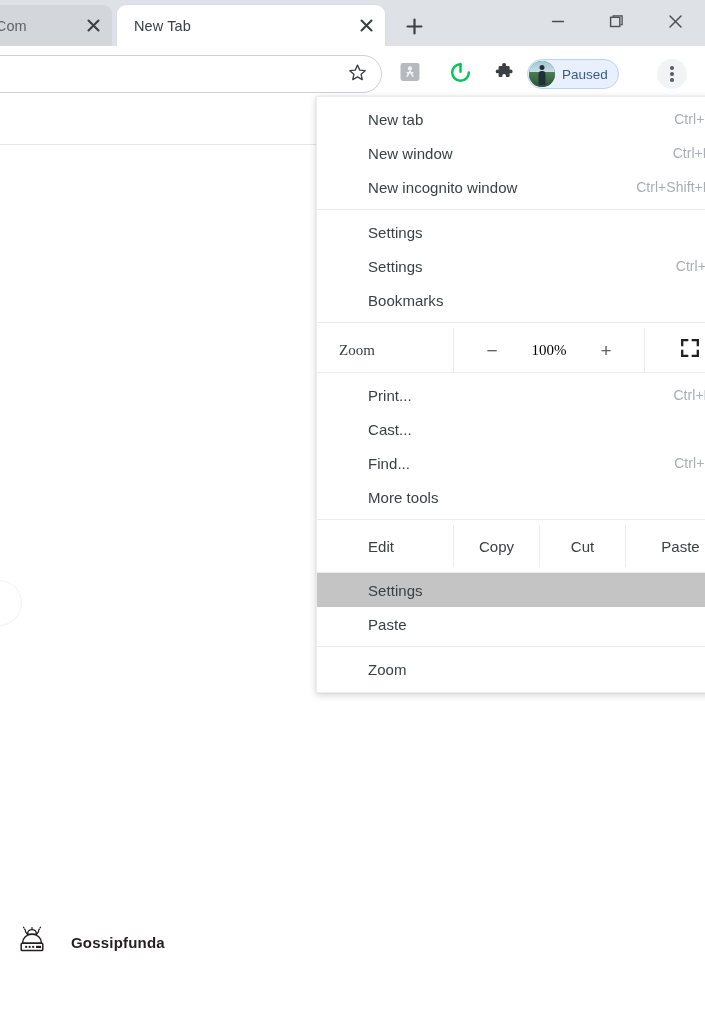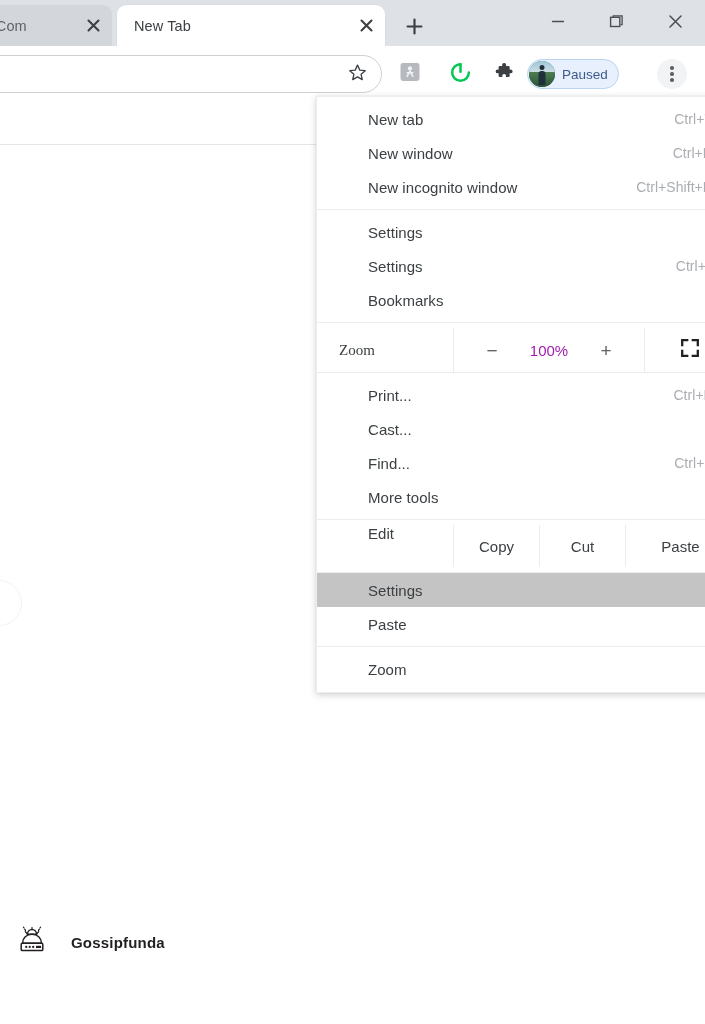--- a/index.html
+++ b/index.html
@@ -336,40 +336,42 @@
   }
   .zoom-minus, .zoom-plus {
     font-size: 19px;
     color: #5f6368;
     width: 22px;
     text-align: center;
     line-height: 1;
   }
   .zoom-value {
     font-size: 15px;
-    color: #a21caf;
+    color: #000000;
     min-width: 48px;
     text-align: center;
+    font-family: Liberation Serif, serif;
   }
   .zoom-full-cell {
     width: 90px;
     display: flex;
     align-items: center;
     justify-content: center;
   }
 
   
   .edit-row {
     height: 42px;
     display: flex;
     align-items: stretch;
   }
   .edit-label-cell {
     width: 136px;
     display: flex;
+    align-items: center;
     padding-left: 51px;
     box-sizing: border-box;
   }
   .edit-act {
     width: 85px;
     display: flex;
     align-items: center;
     justify-content: center;
     border-left: 1px solid #ebecec;
     font-size: 15px;

